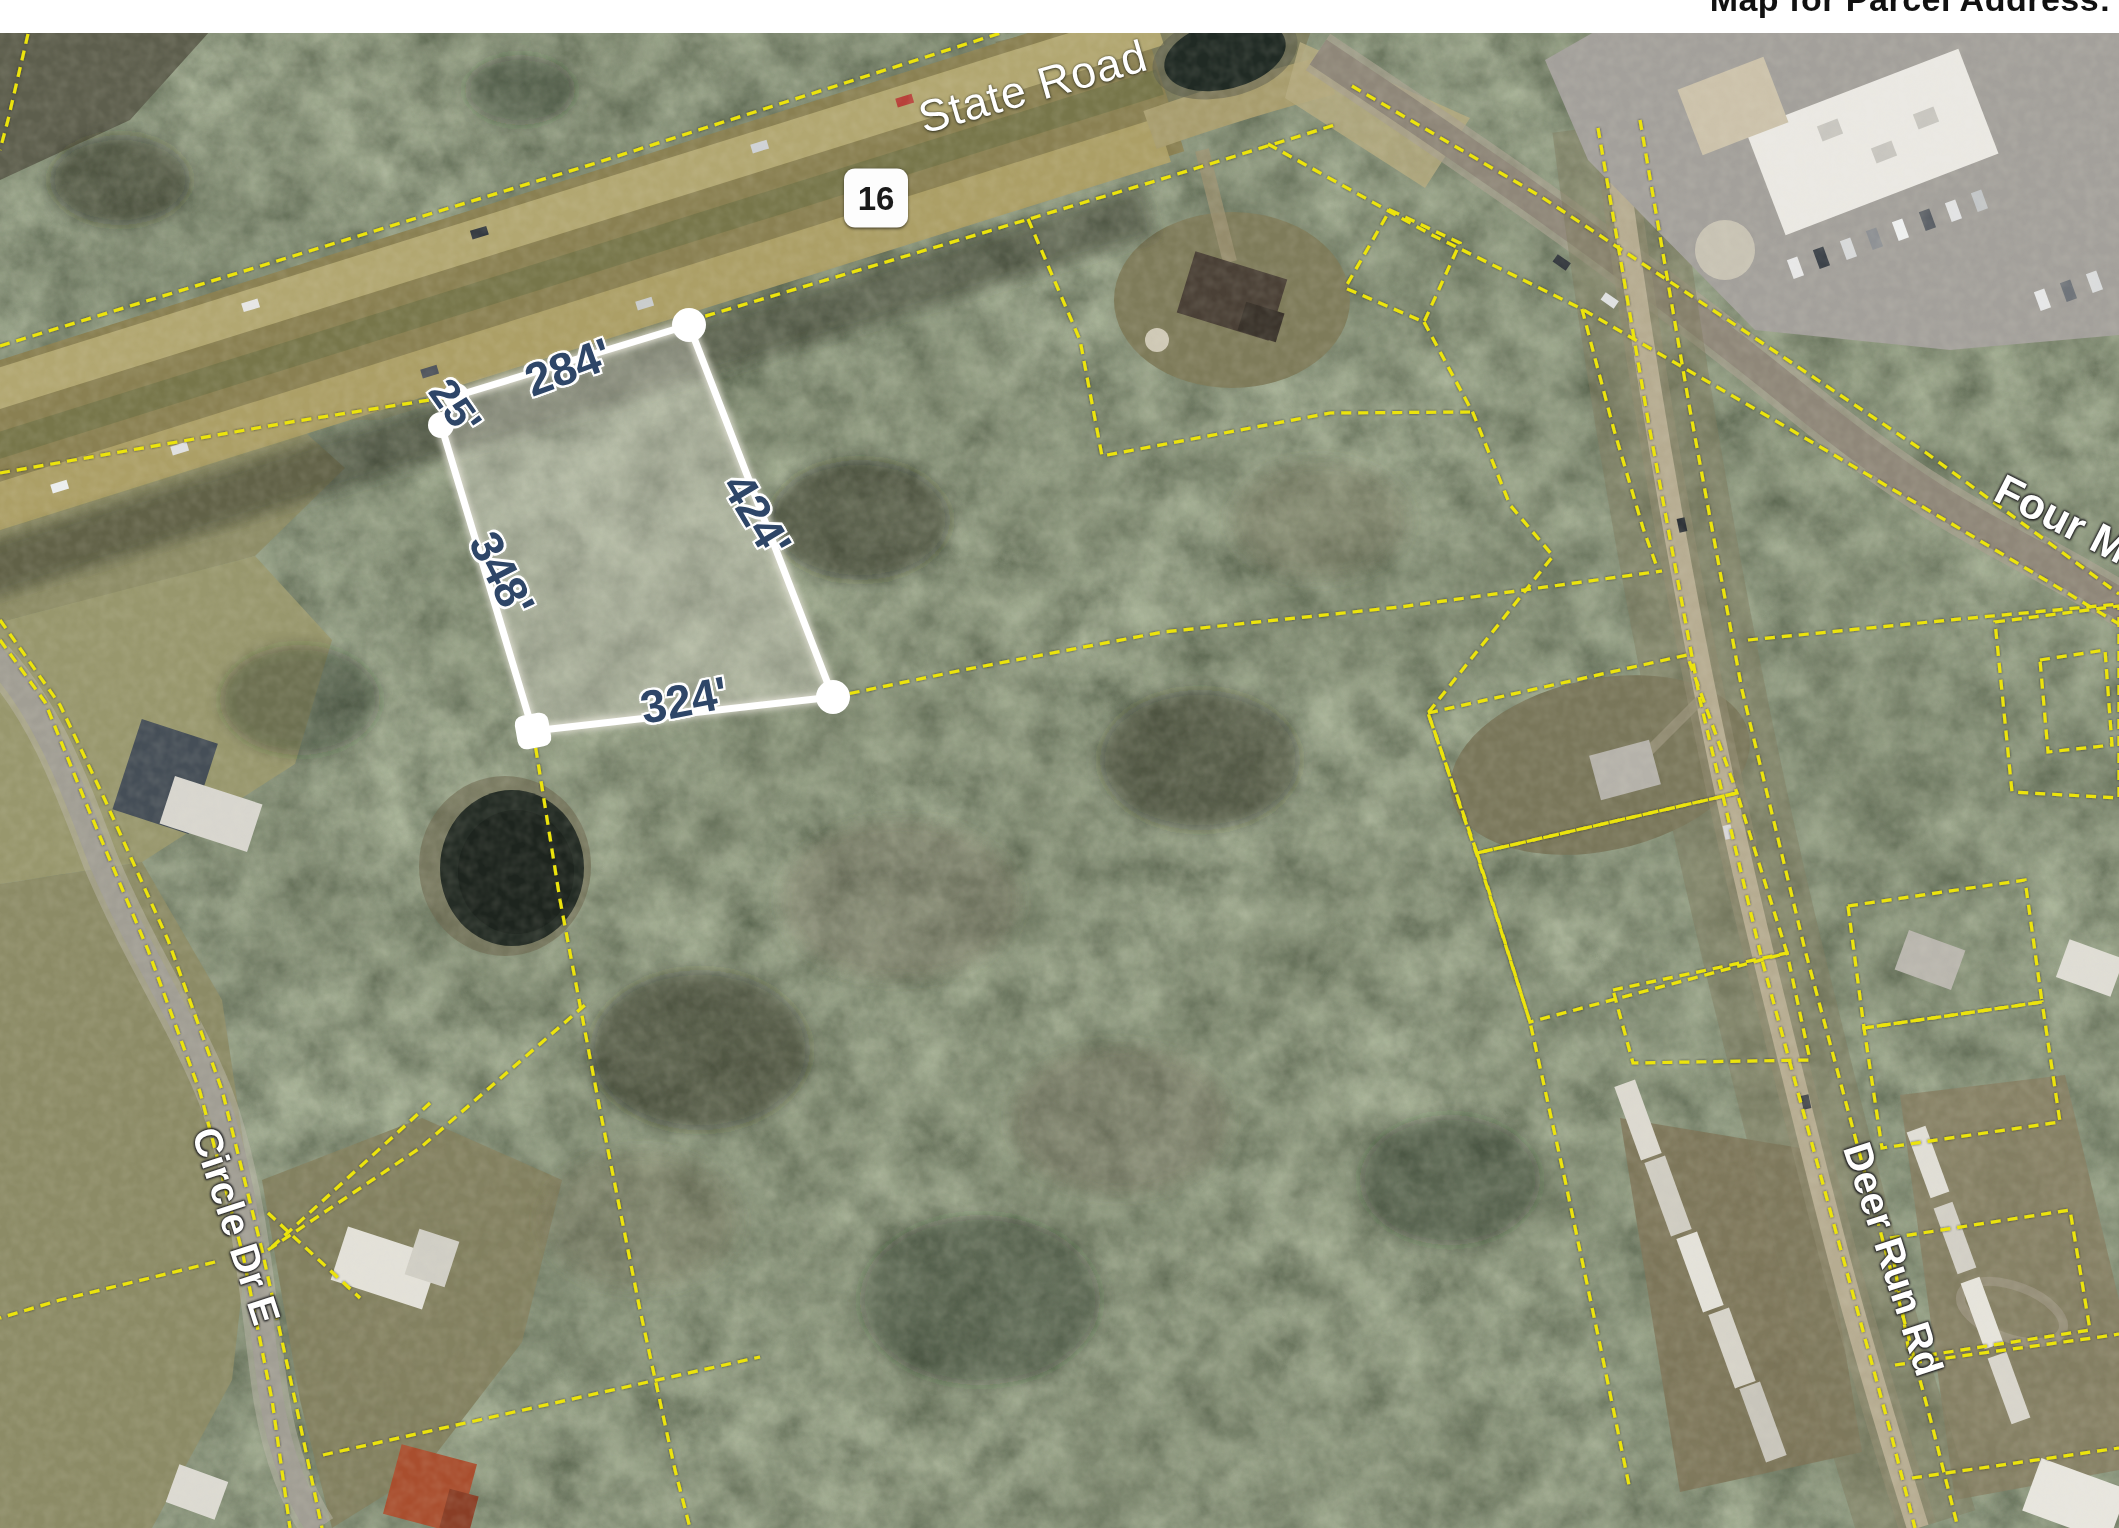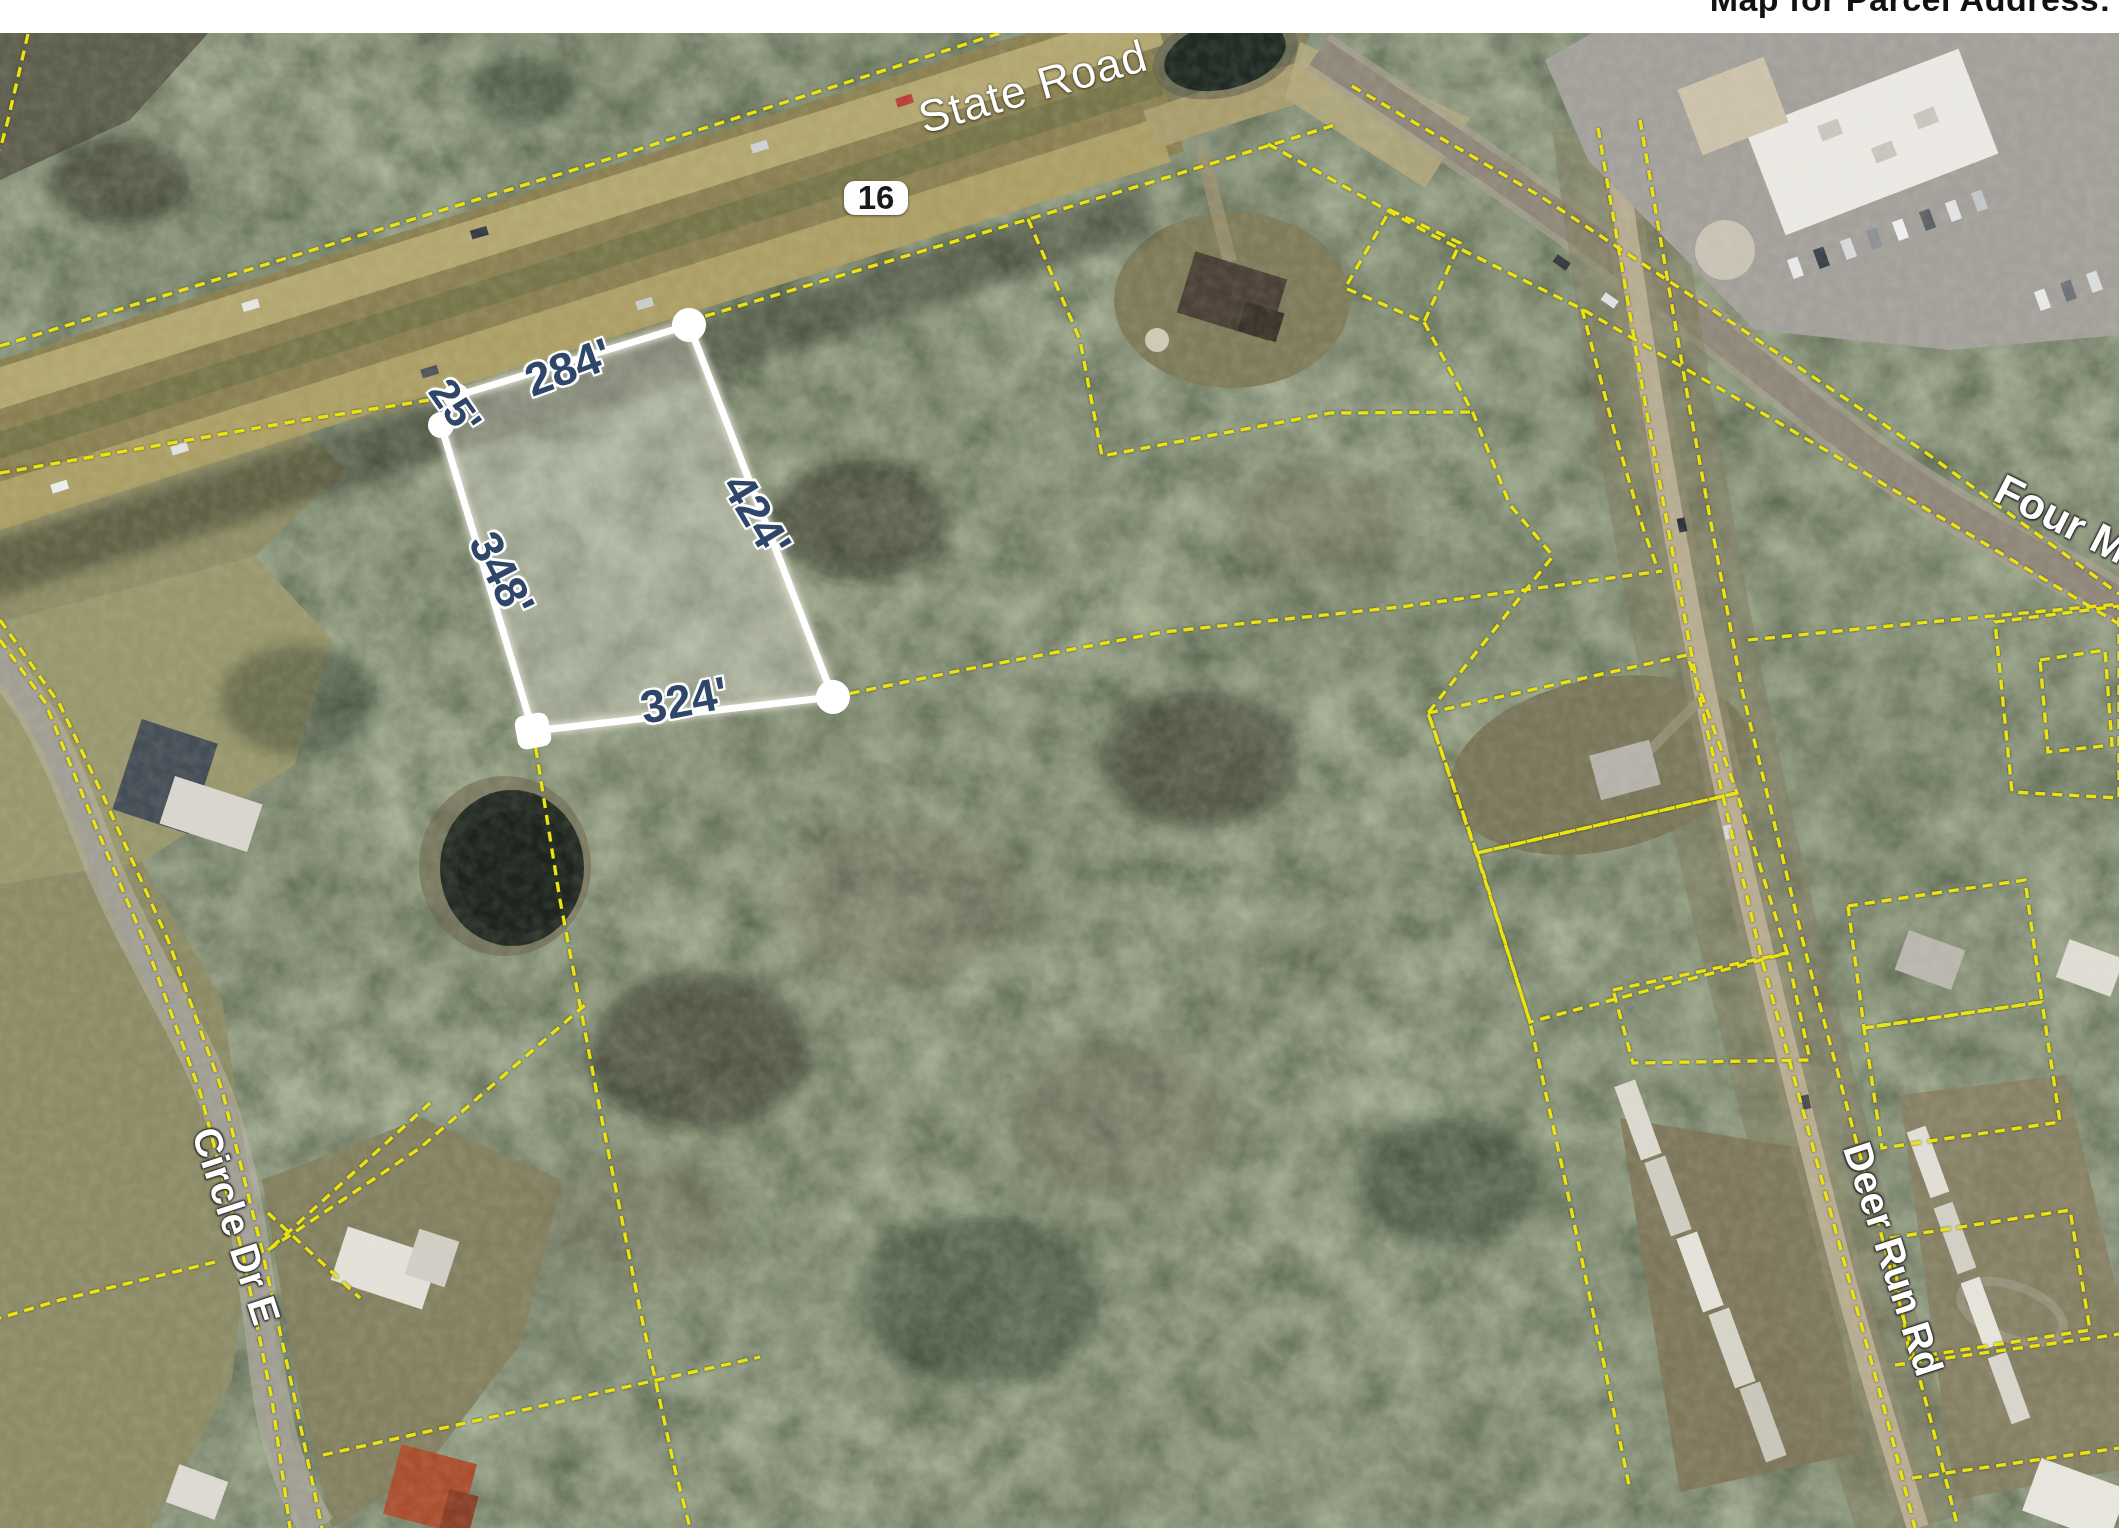--- a/index.html
+++ b/index.html
@@ -12,21 +12,21 @@
               white-space:nowrap;letter-spacing:0.5px;}
   
   .maplabel{position:absolute;transform:translate(-50%,-50%);white-space:nowrap;z-index:20;}
   .road-label{color:#ffffff;font-weight:600;
     text-shadow:0 0 3px #2e2e2e,0 0 3px #2e2e2e,1px 1px 2px #222,-1px -1px 2px #333;}
   .hwy-label{color:#ffffff;font-weight:500;letter-spacing:1px;
     text-shadow:0 1px 3px rgba(40,40,25,.85),0 0 2px rgba(40,40,25,.6);}
   .meas-label{color:#2e4668;font-weight:bold;
     text-shadow:-2px 0 0 #fff,2px 0 0 #fff,0 -2px 0 #fff,0 2px 0 #fff,
                 -2px -2px 0 #fff,2px 2px 0 #fff,-2px 2px 0 #fff,2px -2px 0 #fff,0 0 5px #fff;}
-  .shield{position:absolute;transform:translate(-50%,-50%);width:64px;height:34px;background:#fdfdfd;
+  .shield{position:absolute;transform:translate(-50%,-50%);width:64px;height:59px;background:#fdfdfd;
           border-radius:11px;display:flex;align-items:center;justify-content:center;z-index:20;
           box-shadow:0 1px 3px rgba(0,0,0,.55);}
   .shield span{font-size:33px;font-weight:bold;color:#1a1a1a;}
 </style>
 </head>
 <body>
 
 <div class="stage">
 
   <svg class="map-svg" viewBox="0 0 2119 1528" xmlns="http://www.w3.org/2000/svg">

